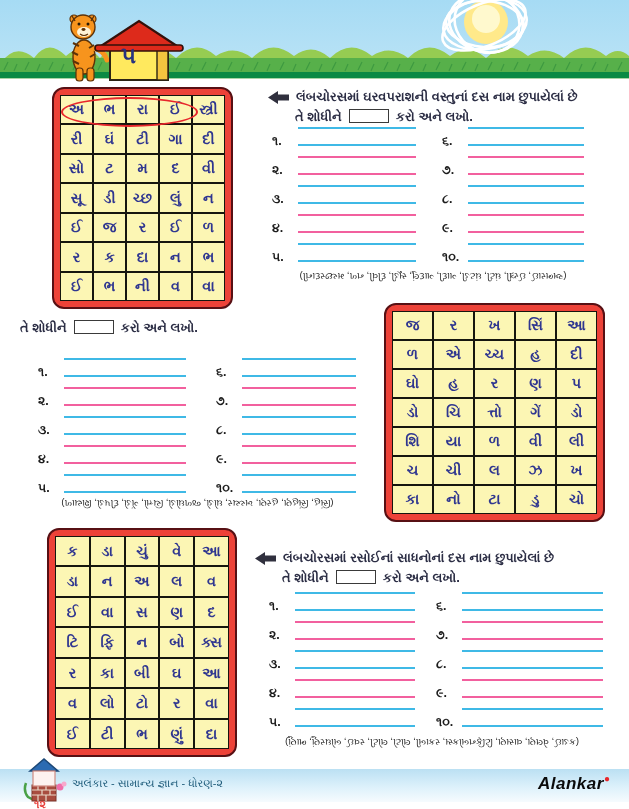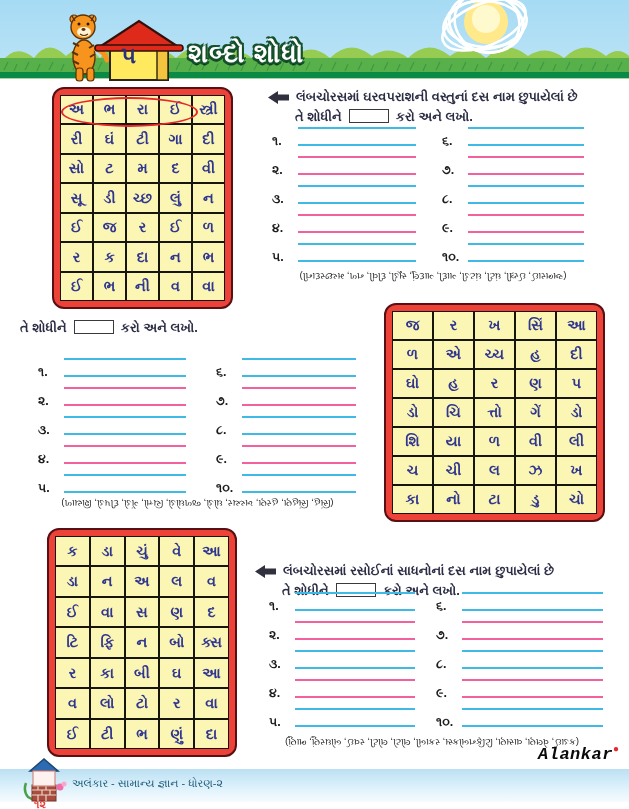--- a/index.html
+++ b/index.html
@@ -39,21 +39,21 @@
 
   
   .hint{position:absolute;font-size:9.5px;color:#1c1c1c;text-align:center;transform:rotate(180deg);white-space:nowrap;}
 
   
   .footer-band{position:absolute;left:0;top:769px;width:629px;height:33px;
                background:linear-gradient(180deg,#BBE0F3 0%,#DDF1FB 55%,#F6FBFE 100%);}
   .footer-house{position:absolute;left:22px;top:757px;}
   .footer-page-num{position:absolute;left:34px;top:768px;font-size:11px;font-weight:bold;color:#E8413C;margin-top:30px;}
   .footer-text{position:absolute;left:72px;top:777px;font-size:11px;font-weight:normal;color:#1E5B7A;}
-  .logo{position:absolute;left:538px;top:744px;font-size:17px;font-weight:900;font-style:italic;color:#0a0a0a;letter-spacing:.5px;font-family:Liberation Mono, monospace;}
+  .logo{position:absolute;left:538px;top:773px;font-size:17px;font-weight:900;font-style:italic;color:#0a0a0a;letter-spacing:.5px;}
   .logo-dot{color:#E8262B;font-size:10px;vertical-align:super;font-style:normal;}
 </style>
 </head>
 <body>
 
 <div class="page">
 
   <div class="header">
     <svg width="629" height="80" viewBox="0 0 629 80">
 
@@ -97,21 +97,20 @@
       <path d="M12,6 l3,5 M34,6 l-3,5" stroke="#5d3208" stroke-width="1.4"></path>
     </svg>
 
     <svg width="90" height="64" viewBox="0 0 90 64" style="left:94px;top:18px">
       <rect x="16" y="28" width="58" height="34" fill="#FFE95E" stroke="#2c2415" stroke-width="2"></rect>
       <rect x="63" y="28" width="11" height="34" fill="#F4C43F" stroke="#2c2415" stroke-width="1.4"></rect>
       <polygon points="4,30 45,3 86,30" fill="#DD2A1B" stroke="#33100a" stroke-width="2.2"></polygon>
       <rect x="1" y="27" width="88" height="6" rx="3" fill="#DD2A1B" stroke="#33100a" stroke-width="1.6"></rect>
     </svg>
     <span class="lesson-num">૫</span>
-    <span class="title">શબ્દો શોધો</span>
   </div>
 
   <div class="wgrid" style="left:52px;top:87px;width:181px;height:222px">
     <div class="wgrid-inner">
         <div class="gcell">અ</div>
         <div class="gcell">ભ</div>
         <div class="gcell">રા</div>
         <div class="gcell">ઈ</div>
         <div class="gcell">સ્ત્રી</div>
         <div class="gcell">રી</div>
@@ -333,21 +332,21 @@
         <div class="gcell">ર</div>
         <div class="gcell">વા</div>
         <div class="gcell">ઈ</div>
         <div class="gcell">ટી</div>
         <div class="gcell">ભ</div>
         <div class="gcell">ણું</div>
         <div class="gcell">દા</div>
       </div>
   </div>
 
-  <div class="instr" style="left:255px;top:562px;width:365px">
+  <div class="instr" style="left:255px;top:549px;width:365px">
     <div class="row">
       <svg class="arrow-ic" width="21" height="13" viewBox="0 0 21 13">
         <path d="M21 3.5 H10 V0 L0 6.5 L10 13 V9.5 H21 Z" fill="#30303E"></path>
       </svg>
       <span>લંબચોરસમાં રસોઈનાં સાધનોનાં દસ નામ છુપાયેલાં છે</span>
     </div>
     <div class="l2">
       <span>તે શોધીને</span><span class="blankbox"></span><span>કરો અને લખો.</span>
     </div>
   </div>

